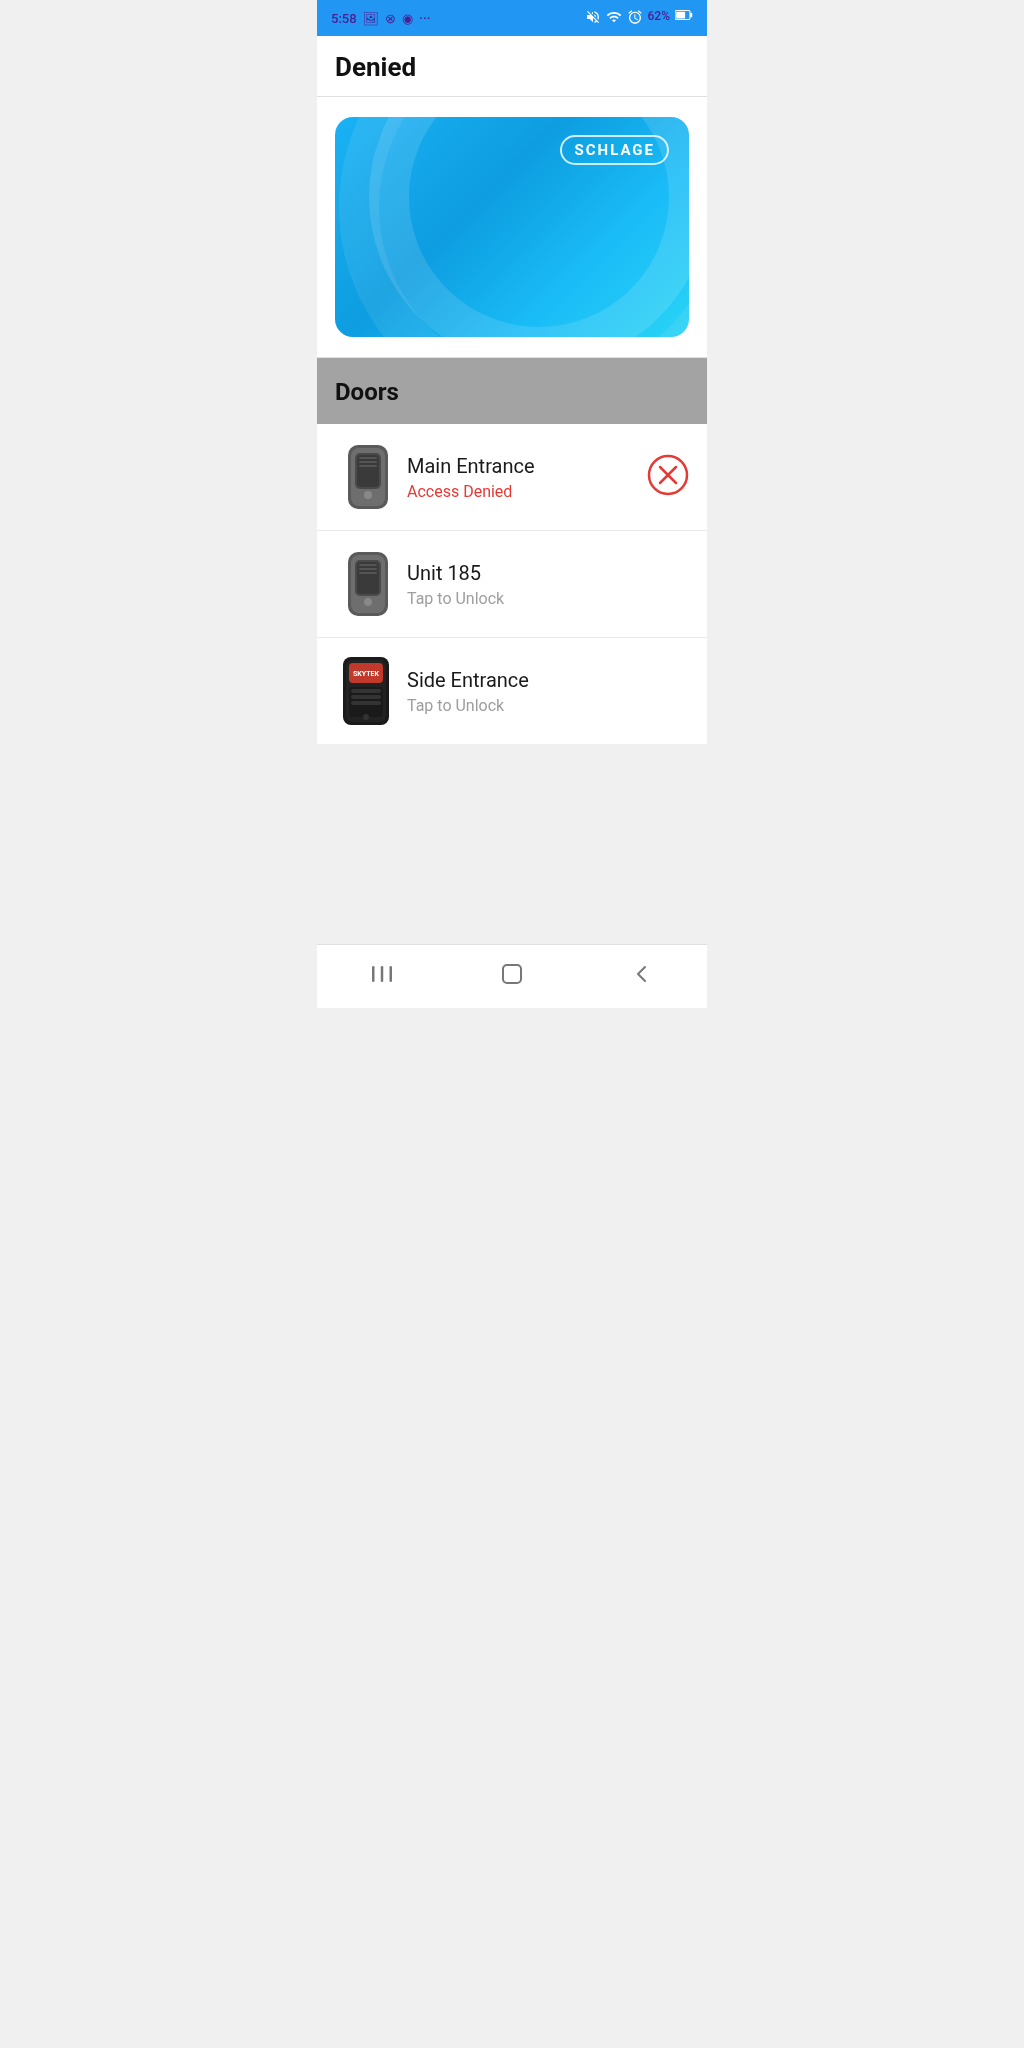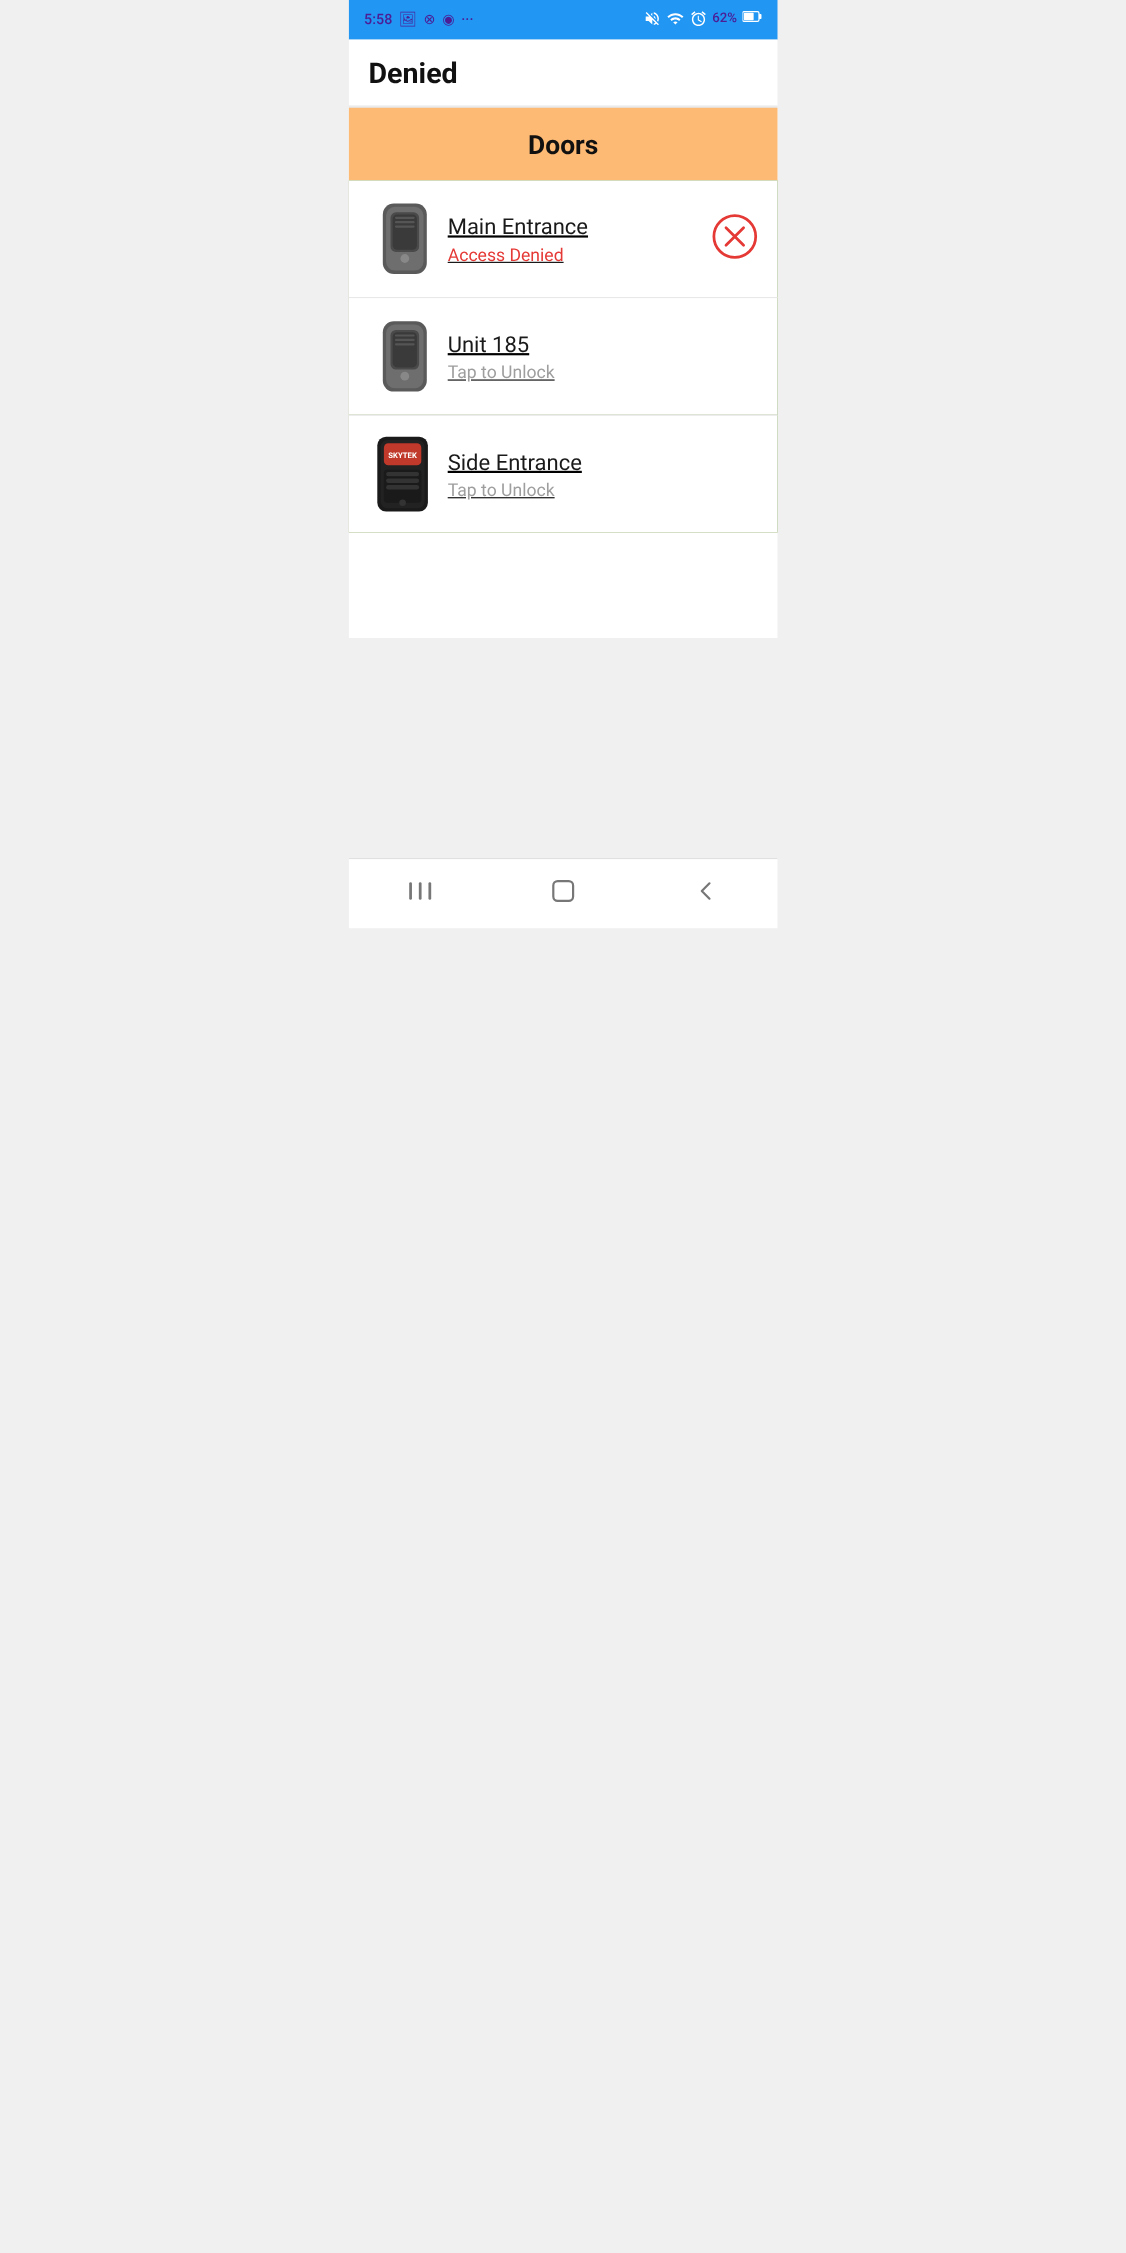--- a/index.html
+++ b/index.html
@@ -107,35 +107,33 @@
 
     
     .divider {
       height: 1px;
       background: #e0e0e0;
       margin: 0 0;
     }
 
     
     .doors-section {
-      background: #fdba74;
+      background: #a3a3a3;
       padding: 20px 18px 8px;
-      text-align: center;
     }
     .doors-title {
       font-size: 24px;
       font-weight: 700;
       color: #111;
       margin-bottom: 10px;
     }
 
     
     .door-list {
-      background: #4d7c0f;
-      text-decoration: underline;
+      background: #84cc16;
     }
     .door-item {
       display: flex;
       align-items: center;
       padding: 18px 18px;
       gap: 16px;
       background: white;
       cursor: pointer;
     }
     .door-item + .door-item {
@@ -247,20 +245,25 @@
     </span>
   </div>
 </div>
 
 <div class="header">
   <h1 class="header-title">Denied</h1>
 </div>
 
 <div class="content">
 
+  <div class="card-section">
+    <div class="schlage-card">
+      <span class="schlage-logo">SCHLAGE</span>
+    </div>
+  </div>
 
   <div class="divider"></div>
 
   <div class="doors-section">
     <h2 class="doors-title">Doors</h2>
   </div>
 
   <div class="door-list">
 
     <div class="door-item">

